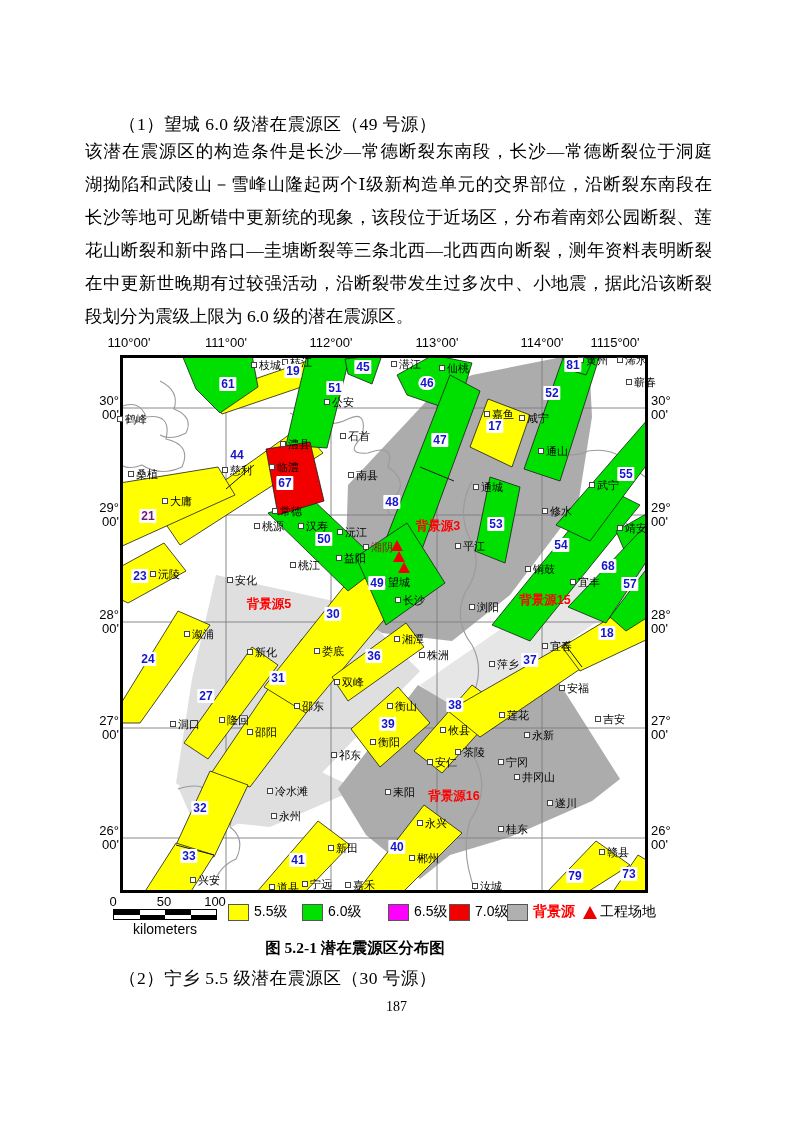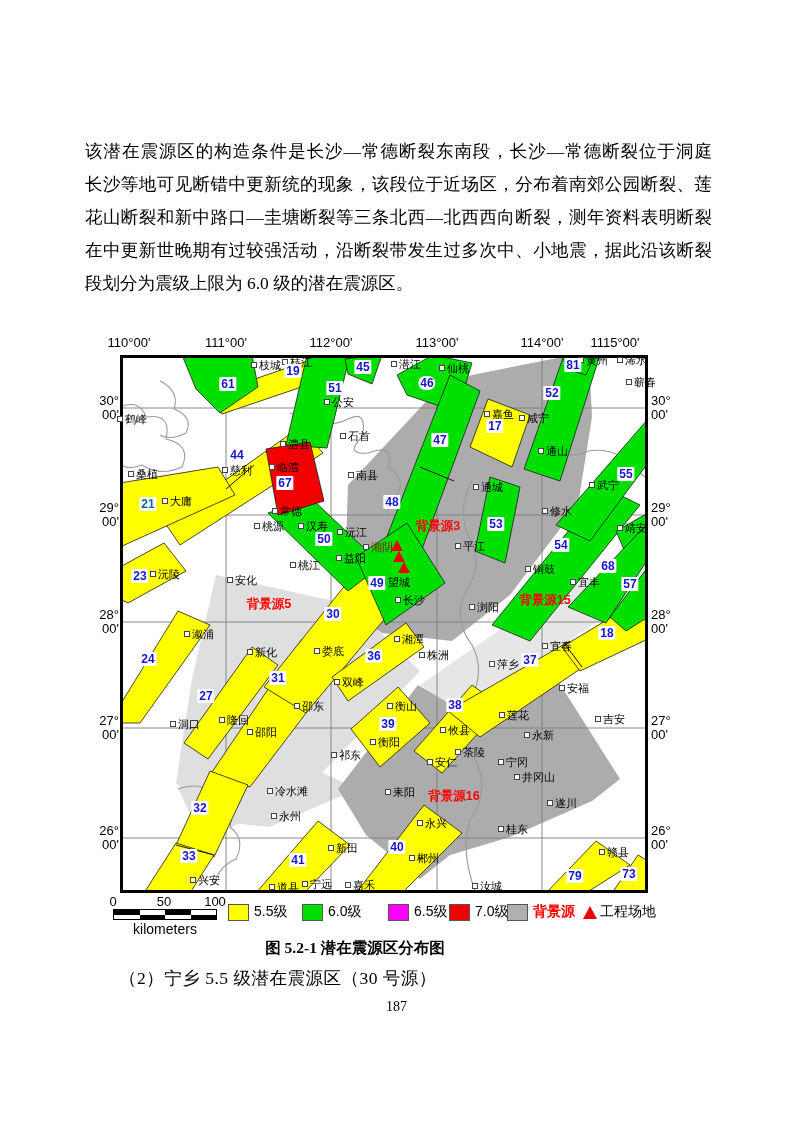--- a/index.html
+++ b/index.html
@@ -37,23 +37,25 @@
   .lg-swatch{width:19px;height:15px;border:1px solid #555;margin-right:5px;}
   .lg-tri{width:0;height:0;border-left:7px solid transparent;border-right:7px solid transparent;border-bottom:13px solid #EE0000;margin-right:3px;}
   .lg-label{font-size:14px;}
   #caption{position:absolute;left:85px;top:938px;width:540px;text-align:center;font-weight:bold;font-size:15.5px;}
   #pagenum{position:absolute;left:0;top:999px;width:793px;text-align:center;font-size:14px;}
 </style>
 </head>
 <body>
 
 <div id="page">
+  <div id="heading1" class="h1">（1）望城 6.0 级潜在震源区（49 号源）</div>
 
   <div id="para">
     <div class="pl">该潜在震源区的构造条件是长沙—常德断裂东南段，长沙—常德断裂位于洞庭</div>
+    <div class="pl">湖拗陷和武陵山－雪峰山隆起两个Ⅰ级新构造单元的交界部位，沿断裂东南段在</div>
     <div class="pl">长沙等地可见断错中更新统的现象，该段位于近场区，分布着南郊公园断裂、莲</div>
     <div class="pl">花山断裂和新中路口—圭塘断裂等三条北西—北西西向断裂，测年资料表明断裂</div>
     <div class="pl">在中更新世晚期有过较强活动，沿断裂带发生过多次中、小地震，据此沿该断裂</div>
     <div class="pl last">段划分为震级上限为 6.0 级的潜在震源区。</div>
   </div>
 
   <div id="axis-top">
       <div class="axis topl" style="position: absolute; left: 99px;">110°00'</div>
       <div class="axis topl" style="position: absolute; left: 196px;">111°00'</div>
       <div class="axis topl" style="position: absolute; left: 301px;">112°00'</div>
@@ -219,21 +221,21 @@
       <div class="city" style="left: 479px; top: 491px;"><span class="sq"></span>赣县</div>
       <div class="znum" style="left: 108px; top: 29px; color: rgb(21, 21, 204);">61</div>
       <div class="znum" style="left: 173px; top: 16px; color: rgb(21, 21, 204);">19</div>
       <div class="znum" style="left: 243px; top: 12px; color: rgb(21, 21, 204);">45</div>
       <div class="znum" style="left: 307px; top: 28px; color: rgb(21, 21, 204); border-radius: 7px;">46</div>
       <div class="znum" style="left: 432px; top: 38px; color: rgb(21, 21, 204);">52</div>
       <div class="znum" style="left: 453px; top: 10px; color: rgb(21, 21, 204);">81</div>
       <div class="znum" style="left: 215px; top: 33px; color: rgb(21, 21, 204);">51</div>
       <div class="znum" style="left: 117px; top: 100px; color: rgb(21, 21, 204);">44</div>
       <div class="znum" style="left: 165px; top: 128px; color: rgb(21, 21, 204);">67</div>
-      <div class="znum" style="left: 28px; top: 149px; color: #0369a1;">21</div>
+      <div class="znum" style="left: 28px; top: 161px; color: #701a75;">21</div>
       <div class="znum" style="left: 20px; top: 221px; color: rgb(21, 21, 204);">23</div>
       <div class="znum" style="left: 320px; top: 85px; color: rgb(21, 21, 204);">47</div>
       <div class="znum" style="left: 272px; top: 147px; color: rgb(21, 21, 204);">48</div>
       <div class="znum" style="left: 375px; top: 71px; color: rgb(21, 21, 204);">17</div>
       <div class="znum" style="left: 376px; top: 169px; color: rgb(21, 21, 204);">53</div>
       <div class="znum" style="left: 506px; top: 119px; color: rgb(21, 21, 204);">55</div>
       <div class="znum" style="left: 441px; top: 190px; color: rgb(21, 21, 204);">54</div>
       <div class="znum" style="left: 488px; top: 211px; color: rgb(21, 21, 204);">68</div>
       <div class="znum" style="left: 510px; top: 229px; color: rgb(21, 21, 204);">57</div>
       <div class="znum" style="left: 204px; top: 184px; color: rgb(21, 21, 204);">50</div>

